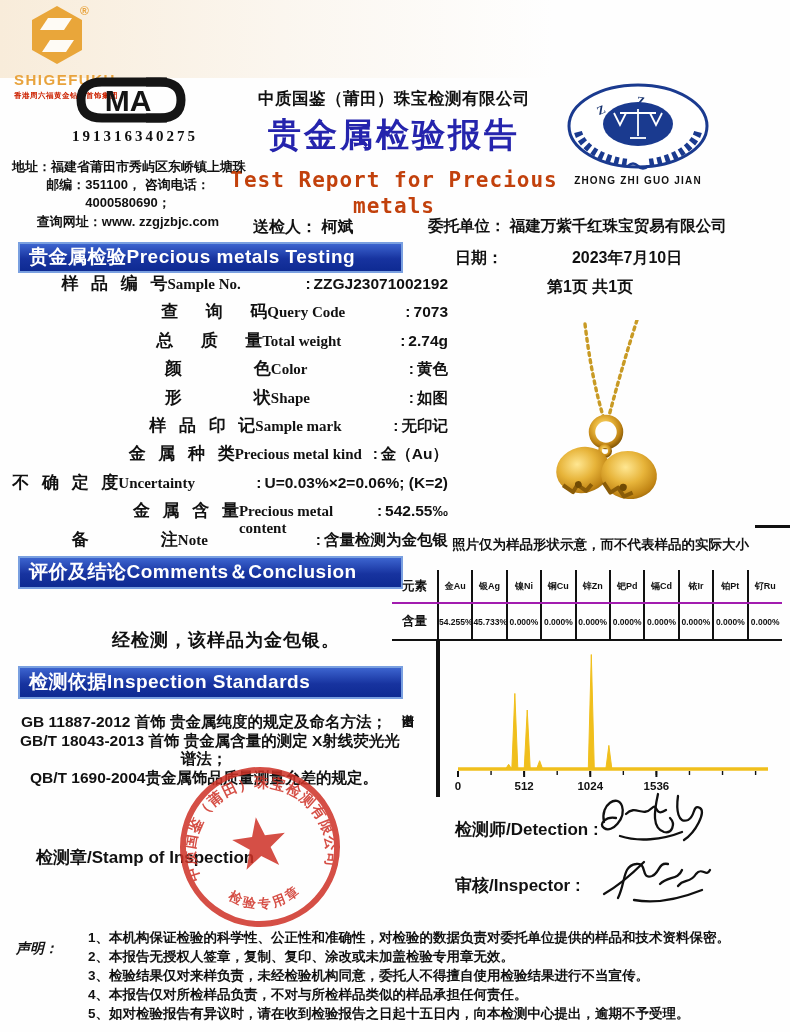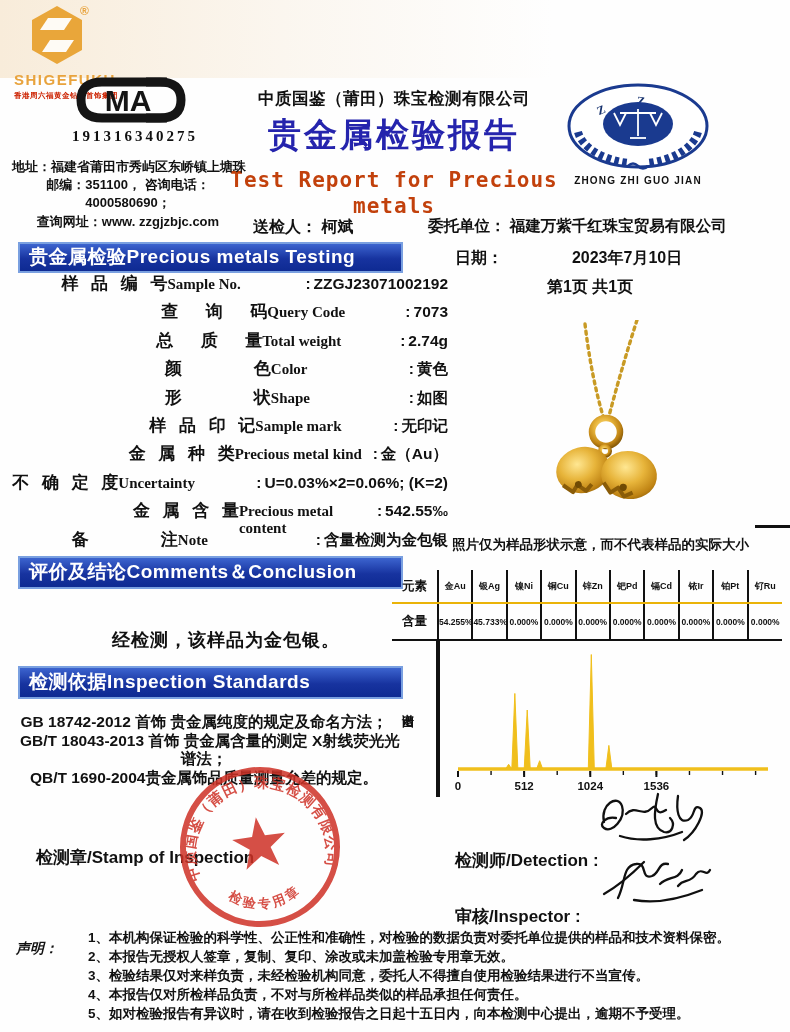--- a/index.html
+++ b/index.html
@@ -42,32 +42,32 @@
     font-family:"Liberation Serif","DejaVu Serif",serif;font-weight:bold;font-size:15px;}
   .f-colon{font-weight:bold;font-size:15.5px;margin-right:3px;}
   .f-val{font-weight:bold;font-size:15.5px;white-space:nowrap;}
   .caption{font-size:13.5px;font-weight:bold;white-space:nowrap;}
   .conclusion{font-size:18px;font-weight:bold;letter-spacing:1px;}
   
   table.etable{border-collapse:collapse;table-layout:fixed;width:390px;}
   .etable td{border-left:2px solid #111;text-align:center;vertical-align:middle;
     padding:0;overflow:hidden;white-space:nowrap;}
   .etable td:first-child{border-left:none;}
-  .etable tr.r1 td{height:32px;border-bottom:2px solid #eab308;}
+  .etable tr.r1 td{height:32px;border-bottom:2px solid #a21caf;}
   .etable tr.r2 td{height:35px;border-bottom:2.5px solid #111;}
   .etable .ehead{font-size:12.5px;font-weight:bold;}
   .etable .ecol{font-size:9px;font-weight:bold;}
   .etable .eval{font-size:8.5px;font-weight:bold;}
   .spec-label{writing-mode:vertical-rl;font-size:12px;font-weight:bold;letter-spacing:3px;}
   .spec-axis{background:#111;}
   
   .standards{width:368px;text-align:center;font-size:15.5px;font-weight:bold;line-height:18.5px;}
   .standards div{white-space:nowrap;}
   
-  .sig-label{font-size:17px;font-weight:bold;white-space:nowrap;margin-top:31px;}
+  .sig-label{font-size:17px;font-weight:bold;white-space:nowrap;}
   .stamp-label{font-size:17px;font-weight:bold;white-space:nowrap;z-index:1;}
   .stamp-wrap{opacity:.85;transform:rotate(-8deg);z-index:2;}
   
   .stmt-label{font-size:14px;font-weight:bold;font-style:italic;}
   .stmt-items{width:698px;}
   .stmt-items div{font-size:13.5px;font-weight:bold;line-height:19px;}
   .rule{background:#111;}
 </style>
 </head>
 <body>
@@ -309,21 +309,21 @@
       <line x1="74.13333333333334" y1="129" x2="74.13333333333334" y2="135" stroke="#111" stroke-width="2"></line>
       <text x="74.13333333333334" y="148" text-anchor="middle" font-size="11.5" font-weight="bold" font-family="'Liberation Sans',sans-serif" fill="#111">512</text>
       <line x1="140.26666666666668" y1="129" x2="140.26666666666668" y2="135" stroke="#111" stroke-width="2"></line>
       <text x="140.26666666666668" y="148" text-anchor="middle" font-size="11.5" font-weight="bold" font-family="'Liberation Sans',sans-serif" fill="#111">1024</text>
       <line x1="206.40000000000003" y1="129" x2="206.40000000000003" y2="135" stroke="#111" stroke-width="2"></line>
       <text x="206.40000000000003" y="148" text-anchor="middle" font-size="11.5" font-weight="bold" font-family="'Liberation Sans',sans-serif" fill="#111">1536</text>
     </svg>
 
   <div class="banner" style="top:666px;height:29px;line-height:28px;">检测依据Inspection Standards</div>
   <div class="abs standards" style="left:20px;top:713px;" id="standards-block">
-      <div>GB 18742-2012 首饰 贵金属纯度的规定及命名方法；</div>
+      <div>GB 11887-2012 首饰 贵金属纯度的规定及命名方法；</div>
       <div>GB/T 18043-2013 首饰 贵金属含量的测定 X射线荧光光</div>
       <div>谱法；</div>
       <div>QB/T 1690-2004贵金属饰品质量测量允差的规定。</div>
     </div>
 
   <div class="abs stamp-label" style="left:36px;top:846px;">检测章/Stamp of Inspection</div>
   <div class="abs stamp-wrap" style="left:170px;top:757px;width:180px;height:180px;">
     <svg width="180" height="180" viewBox="0 0 180 180">
       <circle cx="90" cy="90" r="77" fill="none" stroke="#cf3126" stroke-width="6"></circle>
       <polygon fill="#cf3126" points="90,60 96.5,79.1 116.6,79.3 100.5,91.4 106.5,110.6 90,99 73.5,110.6 79.5,91.4 63.4,79.3 83.5,79.1"></polygon>

